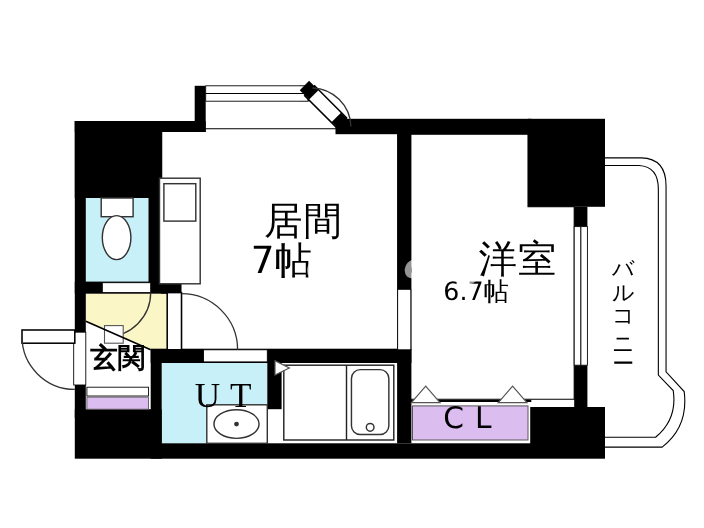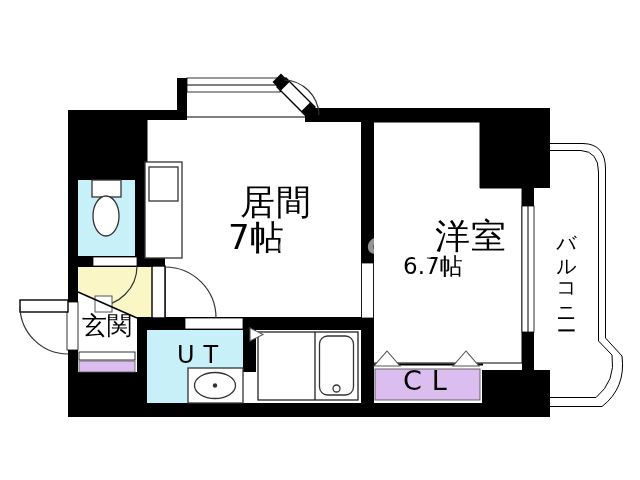--- a/index.html
+++ b/index.html
@@ -4,22 +4,22 @@
 <style>
   html,body{margin:0;padding:0;background:#fff;}
   #plan{position:relative;width:640px;height:420px;background:#fff;overflow:hidden;
         font-family:"DejaVu Sans",sans-serif;}
   #plan svg{position:absolute;left:0;top:0;}
   .lbl{position:absolute;color:#000;white-space:nowrap;line-height:1.05;}
   .lbl-living-name{left:240px;top:184px;font-size:35px;letter-spacing:1px;}
   .lbl-living-size{left:228px;top:220px;font-size:34px;}
   .lbl-western-name{left:403px;top:218px;font-size:35px;letter-spacing:1px;margin-left:32px;}
   .lbl-western-size{left:403px;top:254px;font-size:23px;}
-  .lbl-entrance{left:82px;top:313px;font-size:25px;}
-  .lbl-ut{left:177px;top:343px;font-size:24px;letter-spacing:9px;}
+  .lbl-entrance{left:82px;top:313px;font-size:25px;font-weight:bold;}
+  .lbl-ut{left:177px;top:343px;font-size:32px;letter-spacing:9px;font-family:Liberation Serif, serif;}
   .lbl-cl{left:403px;top:367px;font-size:27px;letter-spacing:10px;}
   .lbl-balcony{left:556px;top:221px;font-size:20px;letter-spacing:2px;
                writing-mode:vertical-rl;text-orientation:upright;}
   .lbl-watermark{left:278px;top:227px;font-size:31px;font-weight:bold;
                  letter-spacing:28px;color:rgba(255,255,255,0.58);font-style:italic;}
   .wall{fill:#000;stroke:none;}
   .gap{fill:#fff;stroke:#000;stroke-width:0.8;}
   .fix{fill:#fff;stroke:#333;stroke-width:1.3;}
   .arc{fill:none;stroke:#333;stroke-width:1.2;}
   .thin{fill:none;stroke:#000;stroke-width:1;}

